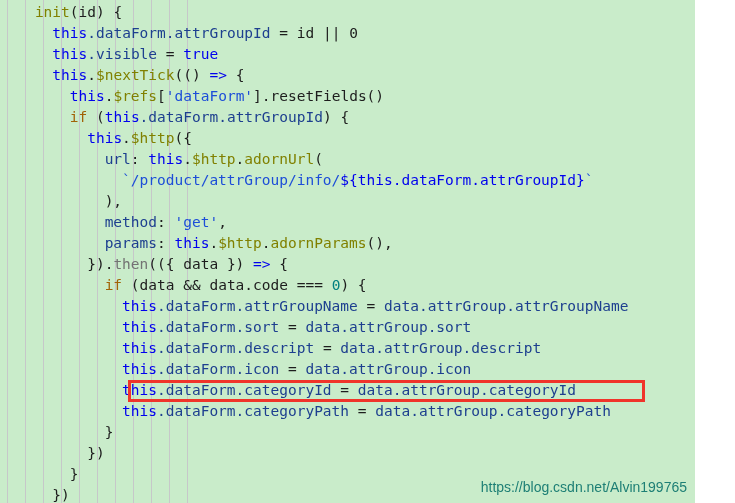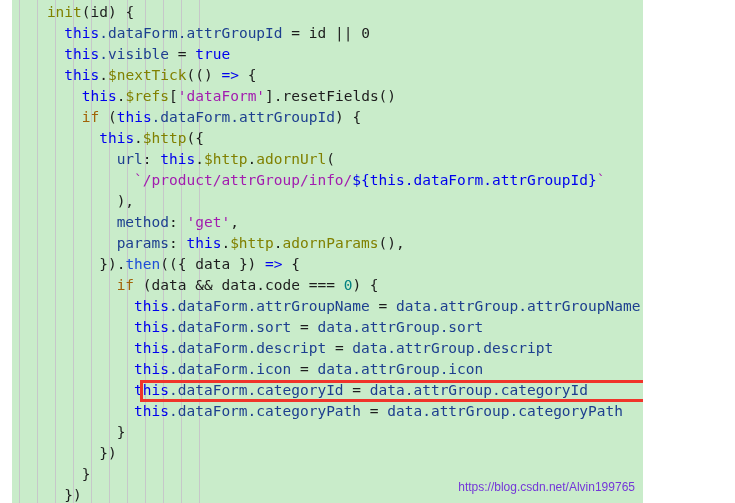--- a/index.html
+++ b/index.html
@@ -2,28 +2,27 @@
 <html><head>
 <meta charset="utf-8">
 <style>
   html, body {
     margin: 0;
     padding: 0;
     background: #ffffff;
   }
   #editor {
     position: relative;
-    width: 631px;
+    width: 695px;
     height: 503px;
     background: #c9ecca;
     overflow: hidden;
     font-family: "DejaVu Sans Mono", "Liberation Mono", monospace;
     font-size: 14.5px;
     line-height: 21px;
-    margin-left: 12px;
     -webkit-font-smoothing: none;
   }
   
   .guides {
     position: absolute;
     top: 0; left: 0; right: 0; bottom: 0;
     pointer-events: none;
   }
   .guide {
     position: absolute;
@@ -43,25 +42,25 @@
   .line {
     height: 21px;
     white-space: pre;
     color: #1a1a1a;
   }
   
   .kw       { color: #0000ee; }           
   .func     { color: #808000; }           
   .plain    { color: #1d1d1d; }
   .punc     { color: #1d1d1d; }
-  .str      { color: #a21caf; }           
+  .str      { color: #1d4ed8; }           
   .tmplvar  { color: #0000ee; }           
   .prop     { color: #1d3f8f; }           
   .ifkw     { color: #a16207; }           
-  .thenkw   { color: #1d4ed8; }           
+  .thenkw   { color: #737373; }           
   .num      { color: #008080; }           
   .op       { color: #1d1d1d; }
   .paren    { color: #1d1d1d; }
 
   
   #highlight-box {
     position: absolute;
     left: 128px;
     top: 380px;
     width: 517px;
@@ -69,22 +68,22 @@
     border: 3px solid #f0342a;
     box-sizing: border-box;
     pointer-events: none;
   }
   
   #watermark {
     position: absolute;
     right: 8px;
     bottom: 5px;
     font-family: "Liberation Sans", sans-serif;
-    font-size: 12px;
-    color: #6d28d9;
+    font-size: 14px;
+    color: #0f766e;
     opacity: .92;
     letter-spacing: 0px;
     white-space: nowrap;
   }
 </style>
 </head>
 <body>
 
 <div id="editor">
 

